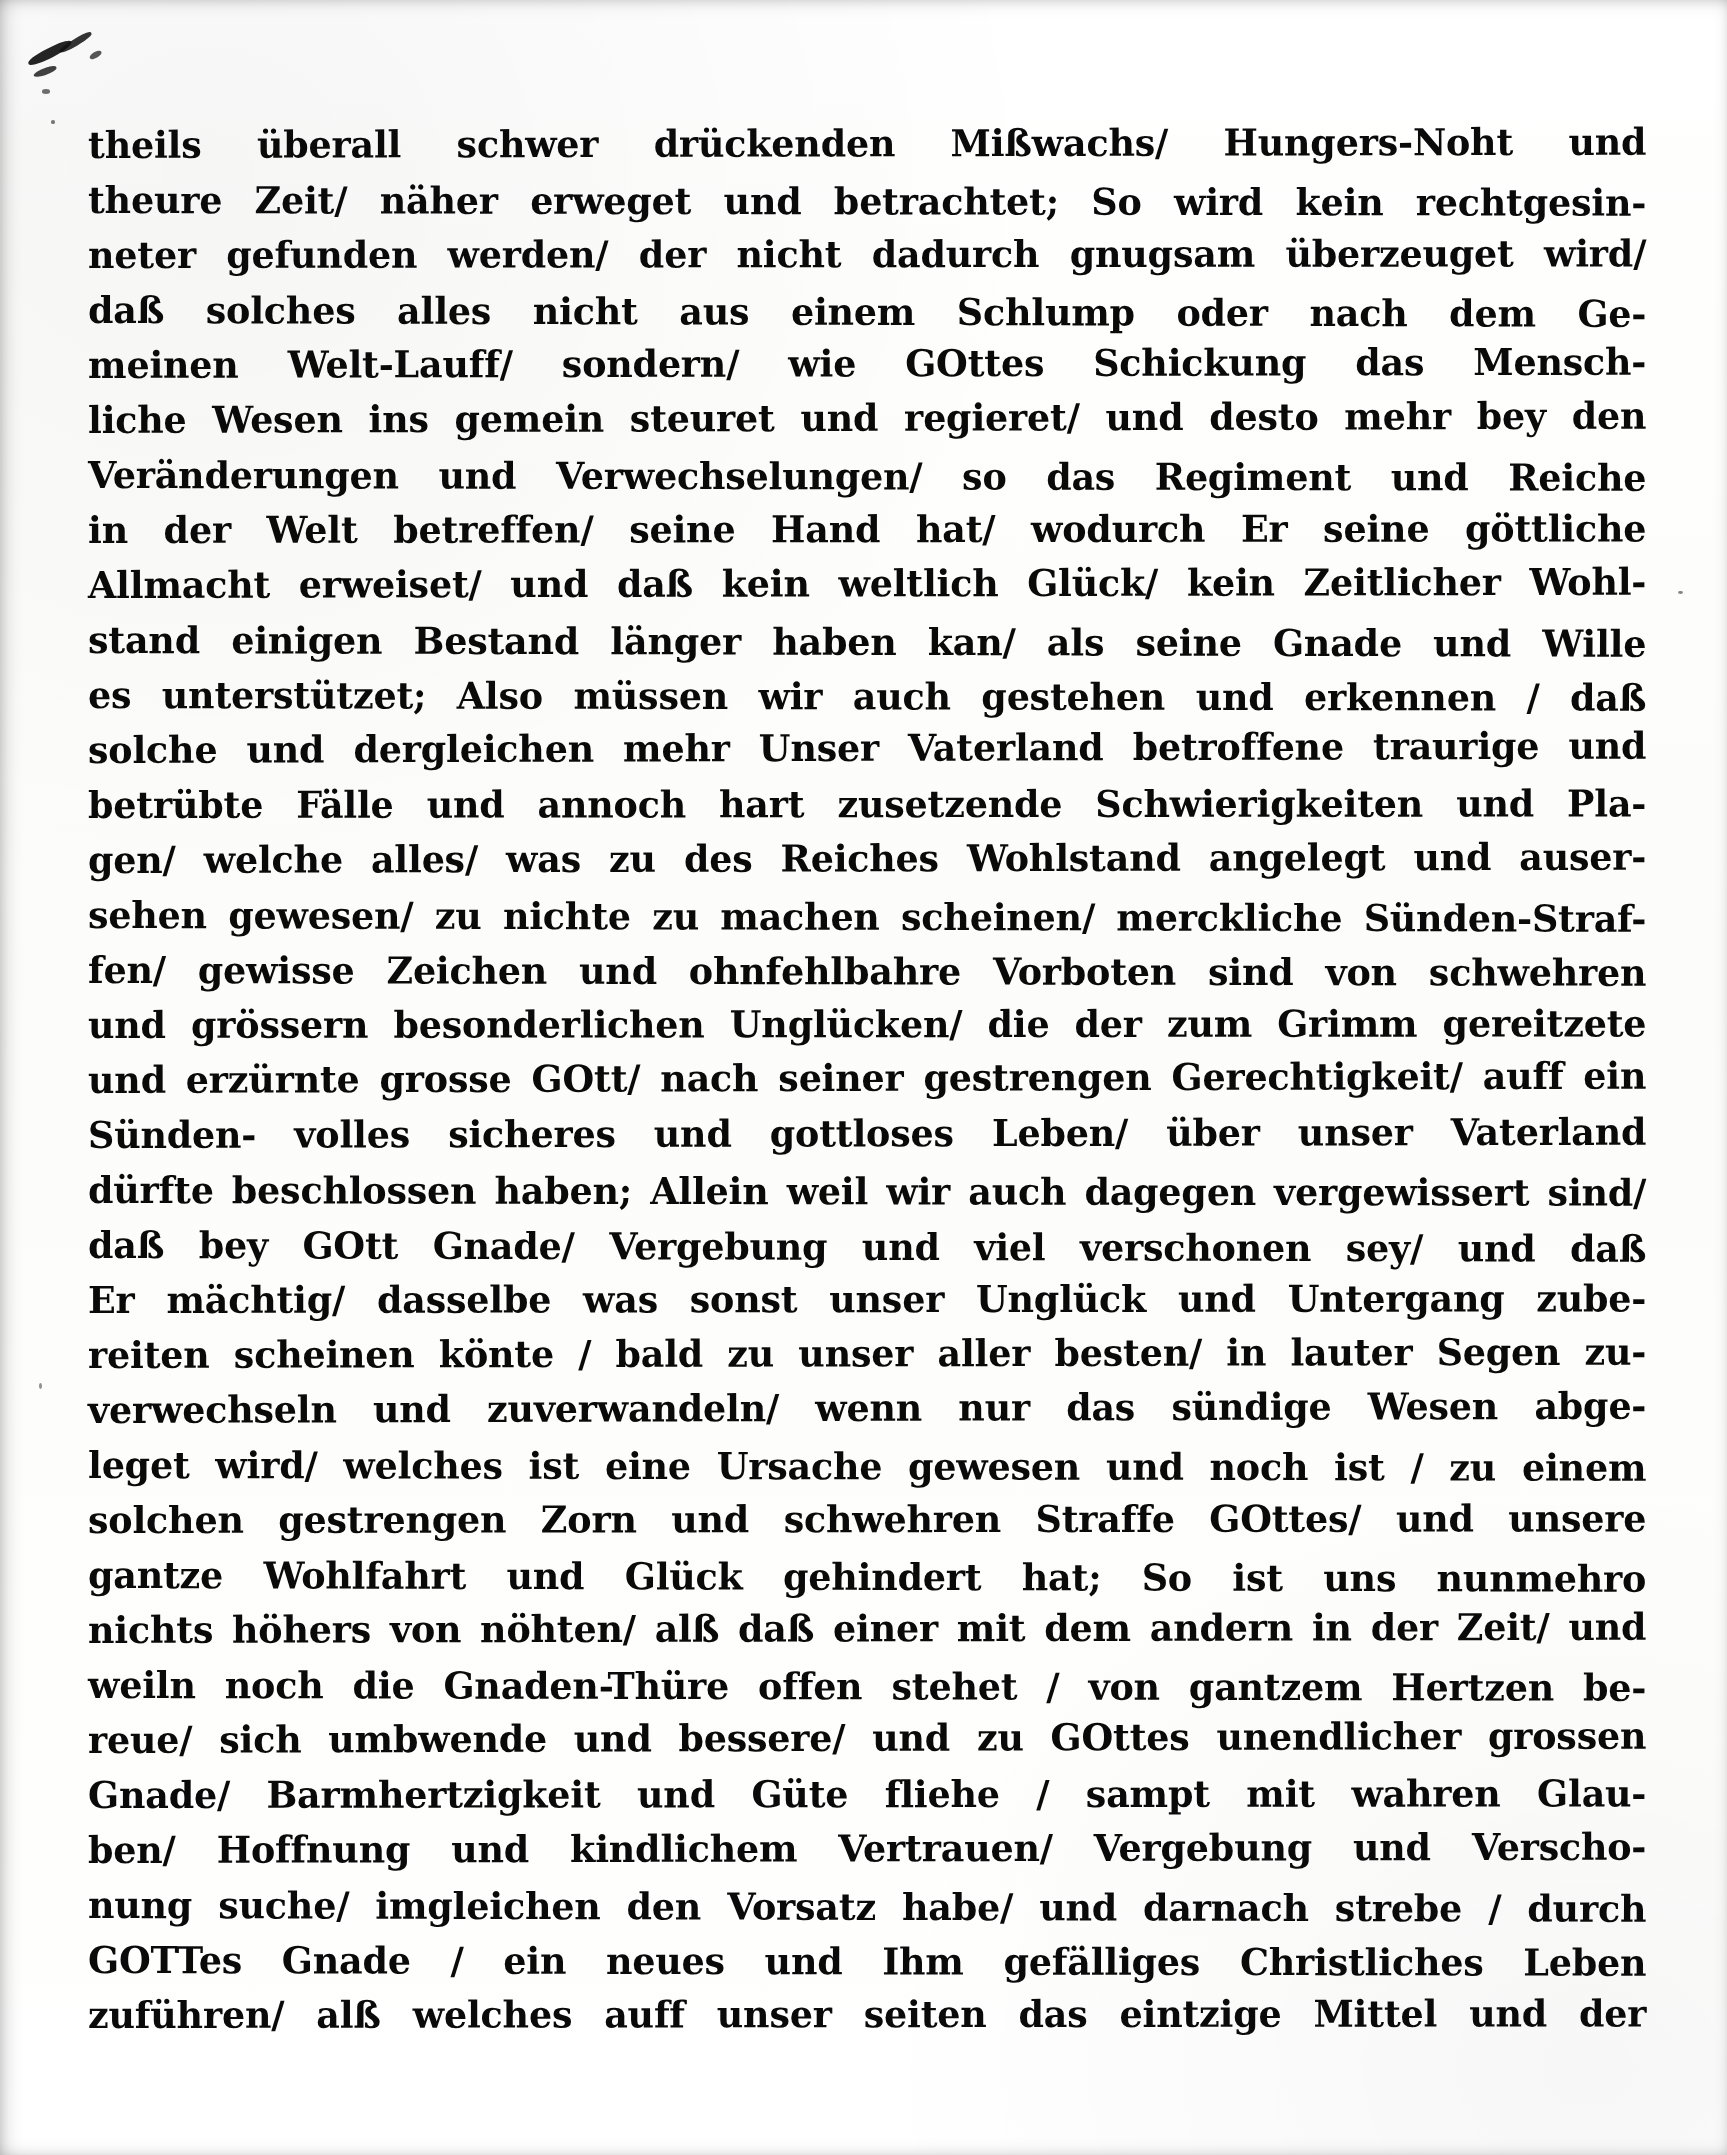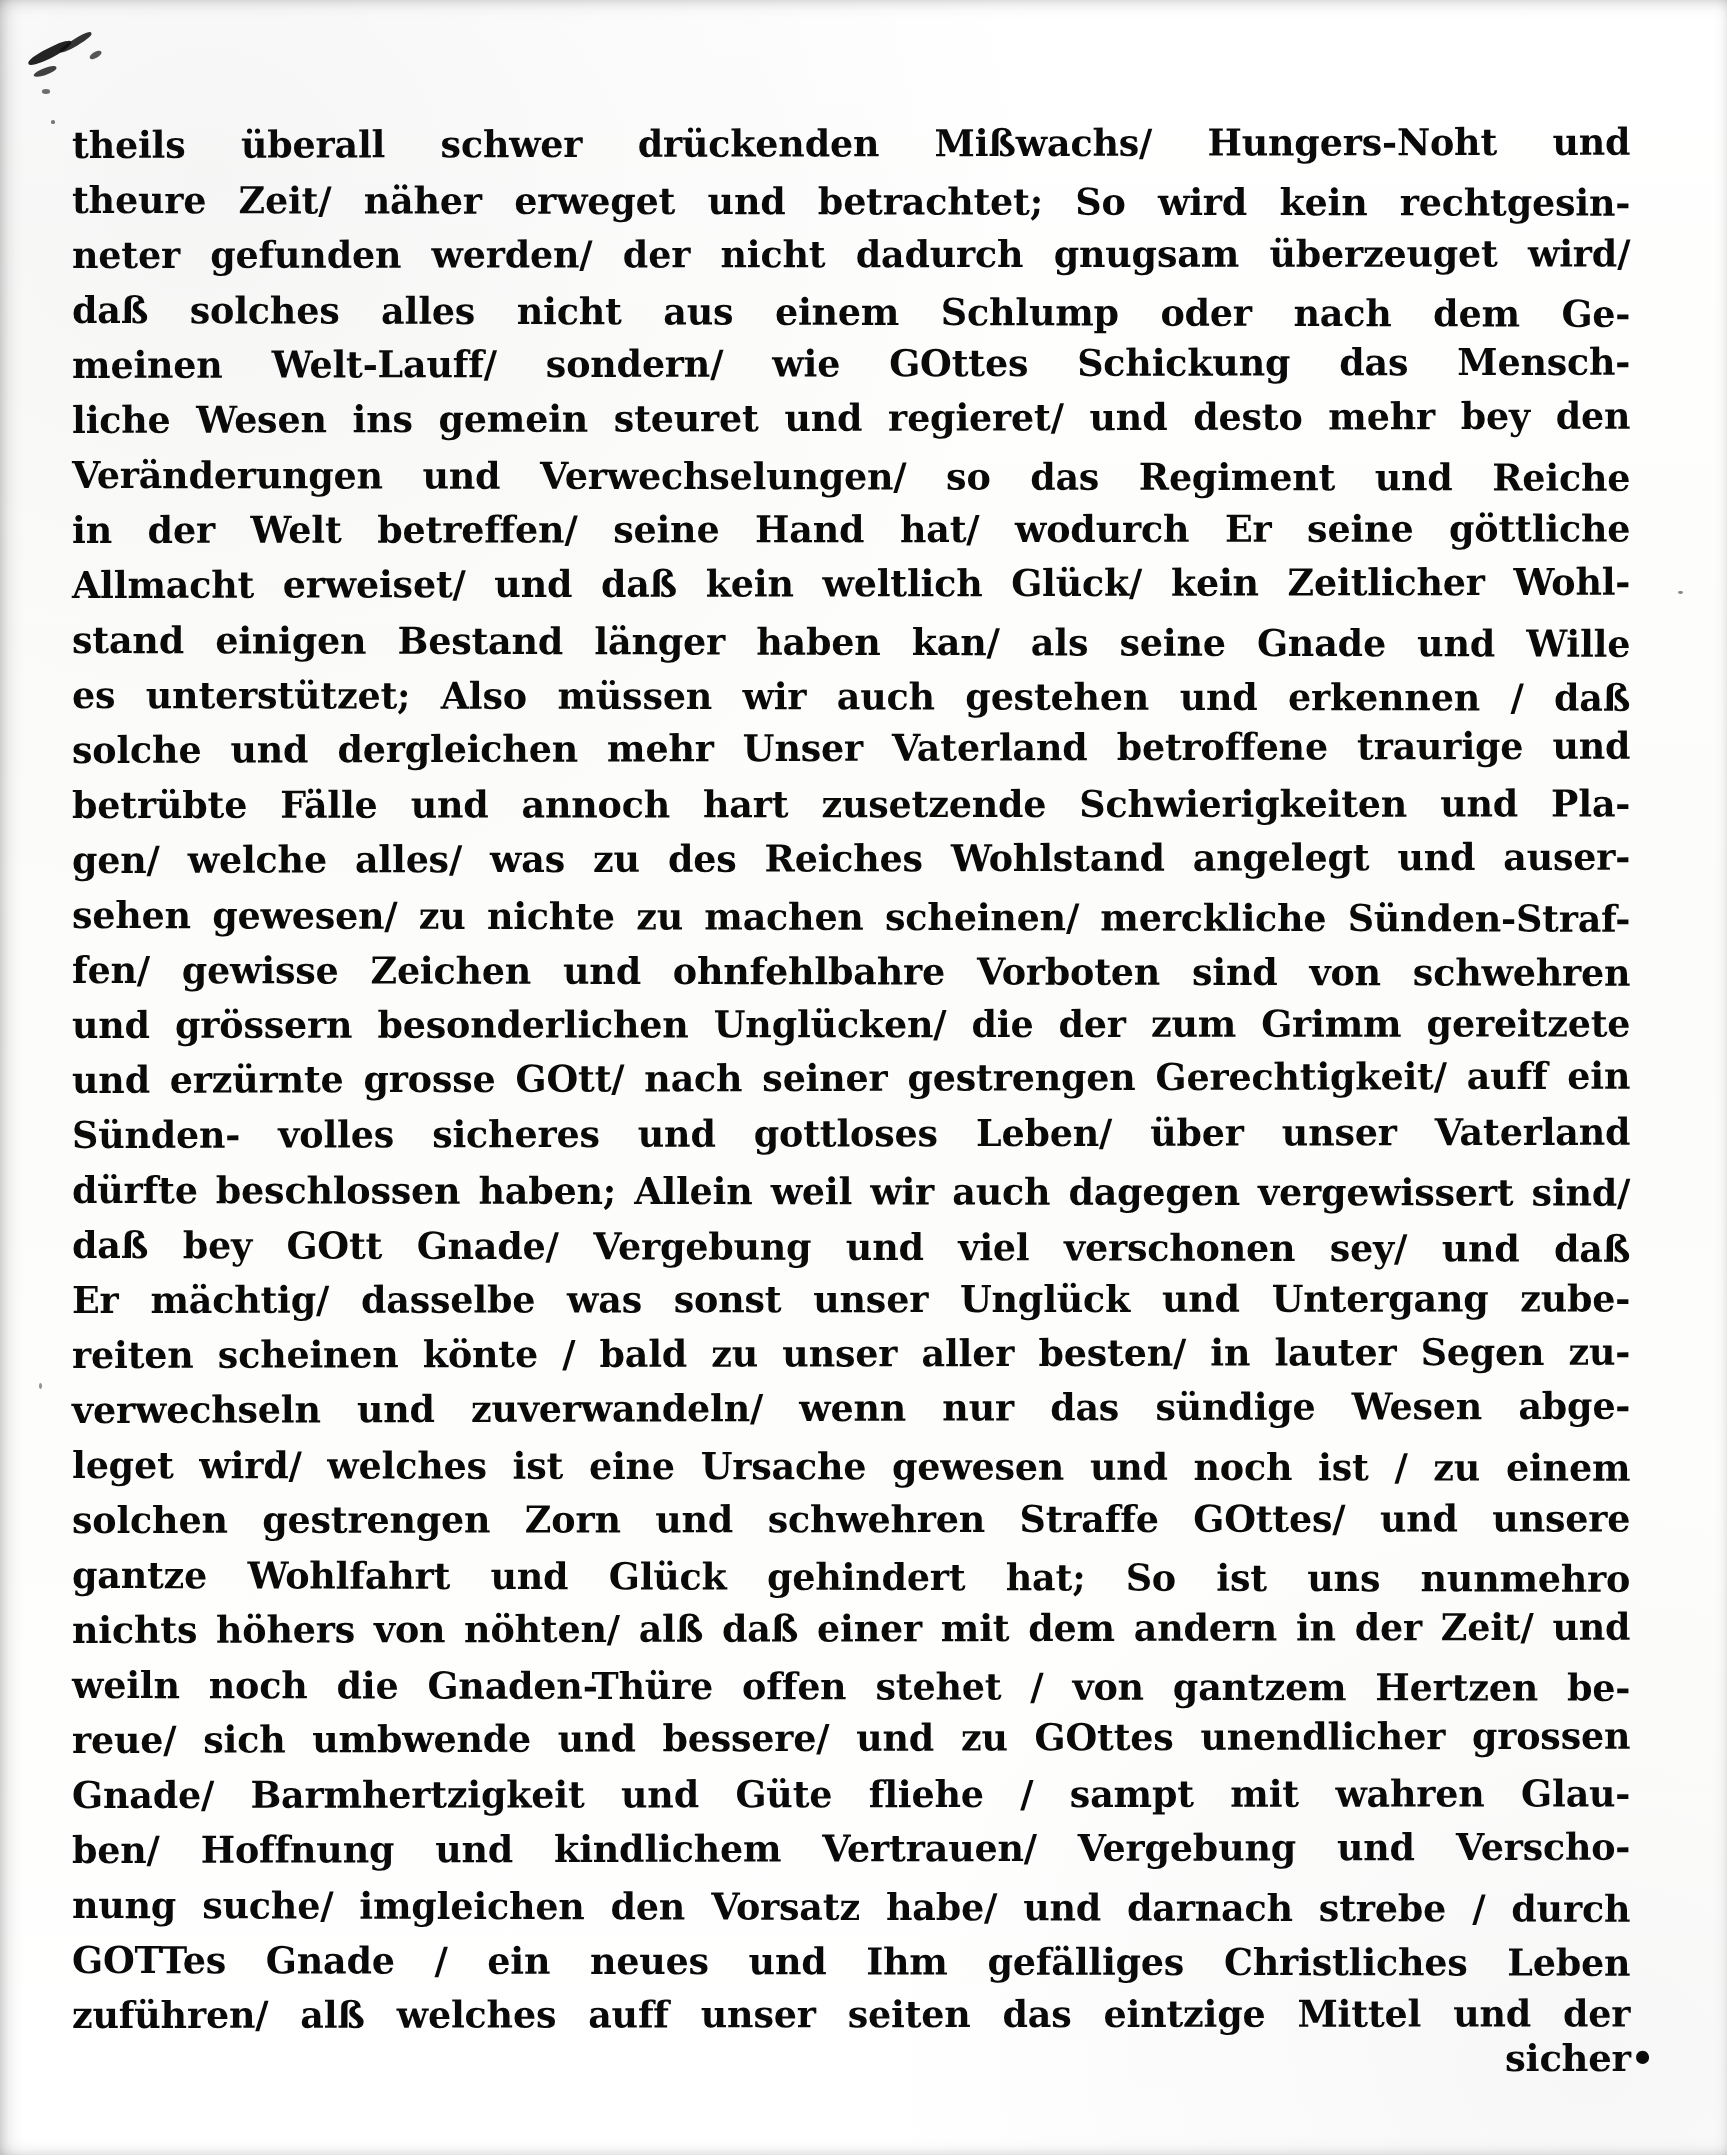--- a/index.html
+++ b/index.html
@@ -67,21 +67,21 @@
     border-radius: 50%;
     opacity: 0.6;
   }
   #speck-1 { left: 51px; top: 120px; width: 3.7px; height: 3.7px; border-radius: 50%; opacity: .55; }
   #speck-2 { left: 1678px; top: 591px; width: 4.6px; height: 2.8px; border-radius: 50%; opacity: .5; }
   #speck-3 { left: 39px; top: 1383px; width: 2.8px; height: 5.5px; border-radius: 50%; opacity: .45; }
 
   
   #text-block {
     position: absolute;
-    left: 72px;
+    left: 88px;
     top: 118px;
     width: 1582px;
   }
 
   .text-line {
     display: block;
     color: #0a0a0a;
     font-family: "DejaVu Serif", "Liberation Serif", serif;
     font-weight: 700;
     font-size: 37px;
@@ -192,19 +192,16 @@
     <div class="text-line w1"><span class="ln just">nichts höhers von nöhten/ alß daß einer mit dem andern in der Zeit/ und</span></div>
     <div class="text-line w2"><span class="ln just">weiln noch die Gnaden-Thüre offen stehet / von gantzem Hertzen be-</span></div>
     <div class="text-line w5"><span class="ln just">reue/ sich umbwende und bessere/ und zu GOttes unendlicher grossen</span></div>
     <div class="text-line w3"><span class="ln just">Gnade/ Barmhertzigkeit und Güte fliehe / sampt mit wahren Glau-</span></div>
     <div class="text-line w1"><span class="ln just">ben/ Hoffnung und kindlichem Vertrauen/ Vergebung und Verscho-</span></div>
     <div class="text-line w4"><span class="ln just">nung suche/ imgleichen den Vorsatz habe/ und darnach strebe / durch</span></div>
     <div class="text-line w2"><span class="ln just">GOTTes Gnade / ein neues und Ihm gefälliges Christliches Leben</span></div>
     <div class="text-line w3"><span class="ln just">zuführen/ alß welches auff unser seiten das eintzige Mittel und der</span></div>
   </div>
 
-  <div id="catchword-row">
-    <span id="catchword">sicher•</span>
-  </div>
 
   <div id="scan-edge"></div>
 </div>
 
 
 </body></html>

